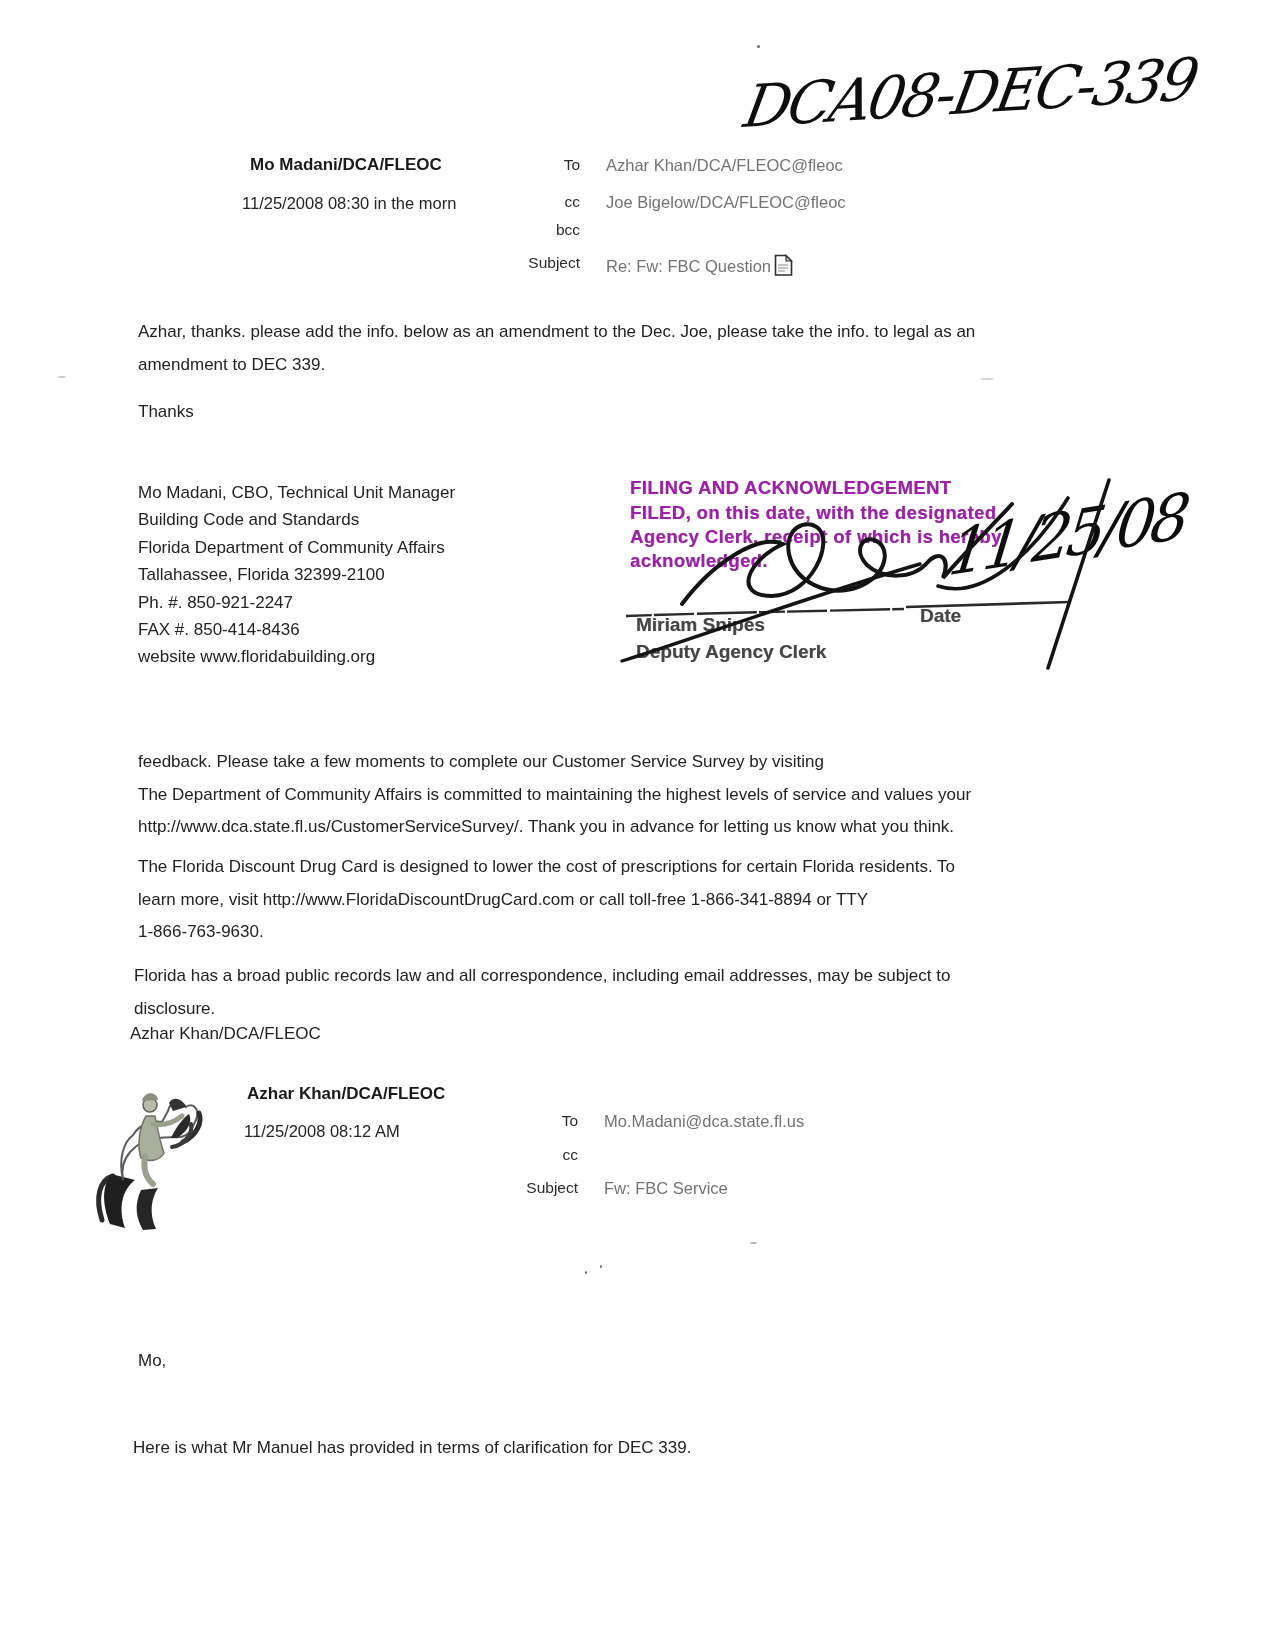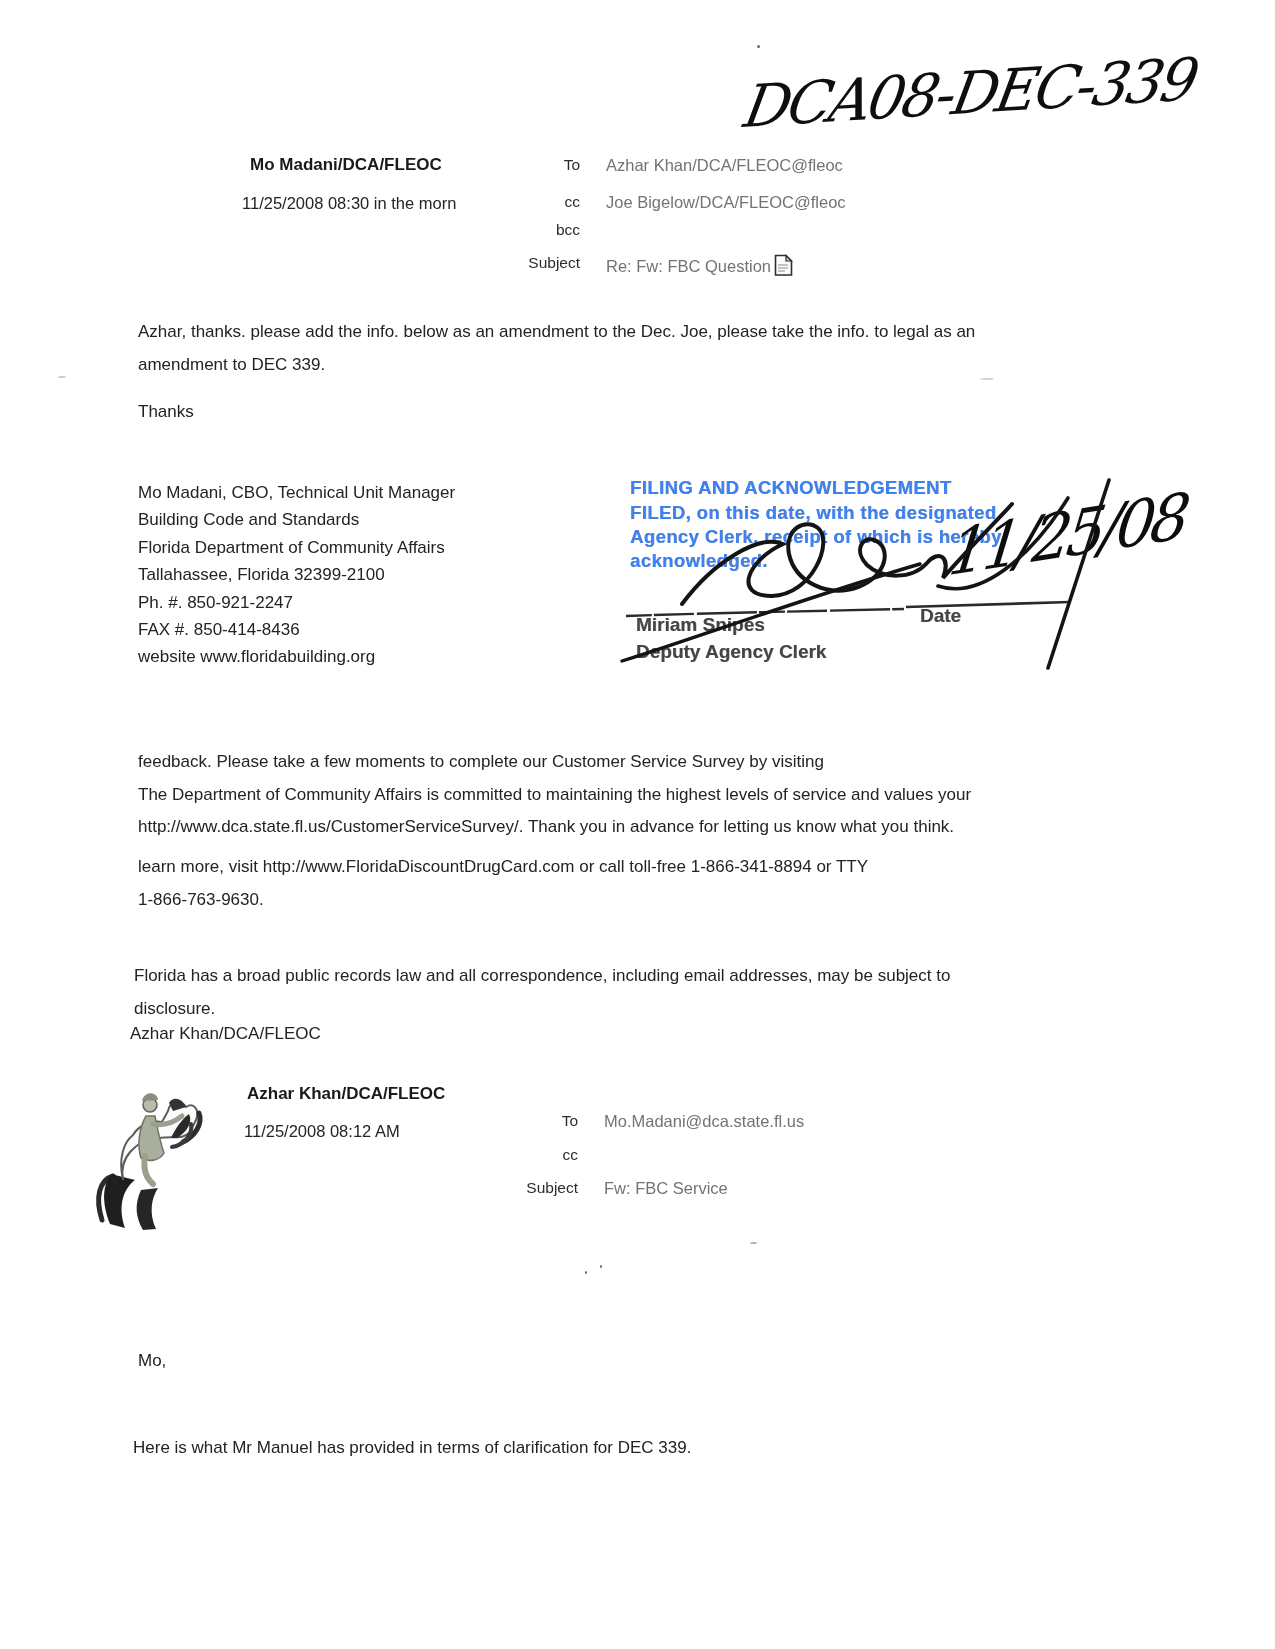--- a/index.html
+++ b/index.html
@@ -44,21 +44,21 @@
   .para .bodyline { line-height: 32.5px; }
   .sigblock .bodyline { line-height: 27.4px; }
 
   
   .stamp {
     left: 620px; top: 468px; width: 510px; height: 215px;
     overflow: visible;
   }
   .stamp-text {
     font-size: 18.5px; font-weight: bold; line-height: 24.5px;
-    color: #3b82f6; letter-spacing: 0.4px;
+    color: #a21caf; letter-spacing: 0.4px;
     text-shadow: 0.5px 0 0 rgba(70,70,70,.55);
     white-space: nowrap;
   }
   .stamp-small {
     font-size: 19px; font-weight: bold; color: #454545;
     text-shadow: 0.5px 0 0 rgba(80,80,80,.5); white-space: nowrap;
   }
   .hand-date {
     position: absolute; left: 328px; top: 30px;
     font-family: "DejaVu Serif", serif; font-style: italic;
@@ -153,20 +153,21 @@
     </svg>
   </div>
 
   <div class="abs para" style="left:138px;top:746px;">
     <div class="bodyline">feedback.  Please take a few moments to complete our Customer Service Survey by visiting</div>
     <div class="bodyline">The Department of Community Affairs is committed to maintaining the highest levels of service and values your</div>
     <div class="bodyline">http://www.dca.state.fl.us/CustomerServiceSurvey/.  Thank you in advance for letting us know what you think.</div>
   </div>
 
   <div class="abs para" style="left:138px;top:851px;">
+    <div class="bodyline">The Florida Discount Drug Card is designed to lower the cost of prescriptions for certain Florida residents. To</div>
     <div class="bodyline">learn more, visit http://www.FloridaDiscountDrugCard.com or call toll-free 1-866-341-8894 or TTY</div>
     <div class="bodyline">1-866-763-9630.</div>
   </div>
 
   <div class="abs para" style="left:134px;top:960px;">
     <div class="bodyline">Florida has a broad public records law and all correspondence, including email addresses, may be subject to</div>
     <div class="bodyline">disclosure.</div>
   </div>
 
   <div class="abs bodyline" style="left:130px;top:1018px;">Azhar Khan/DCA/FLEOC</div>

